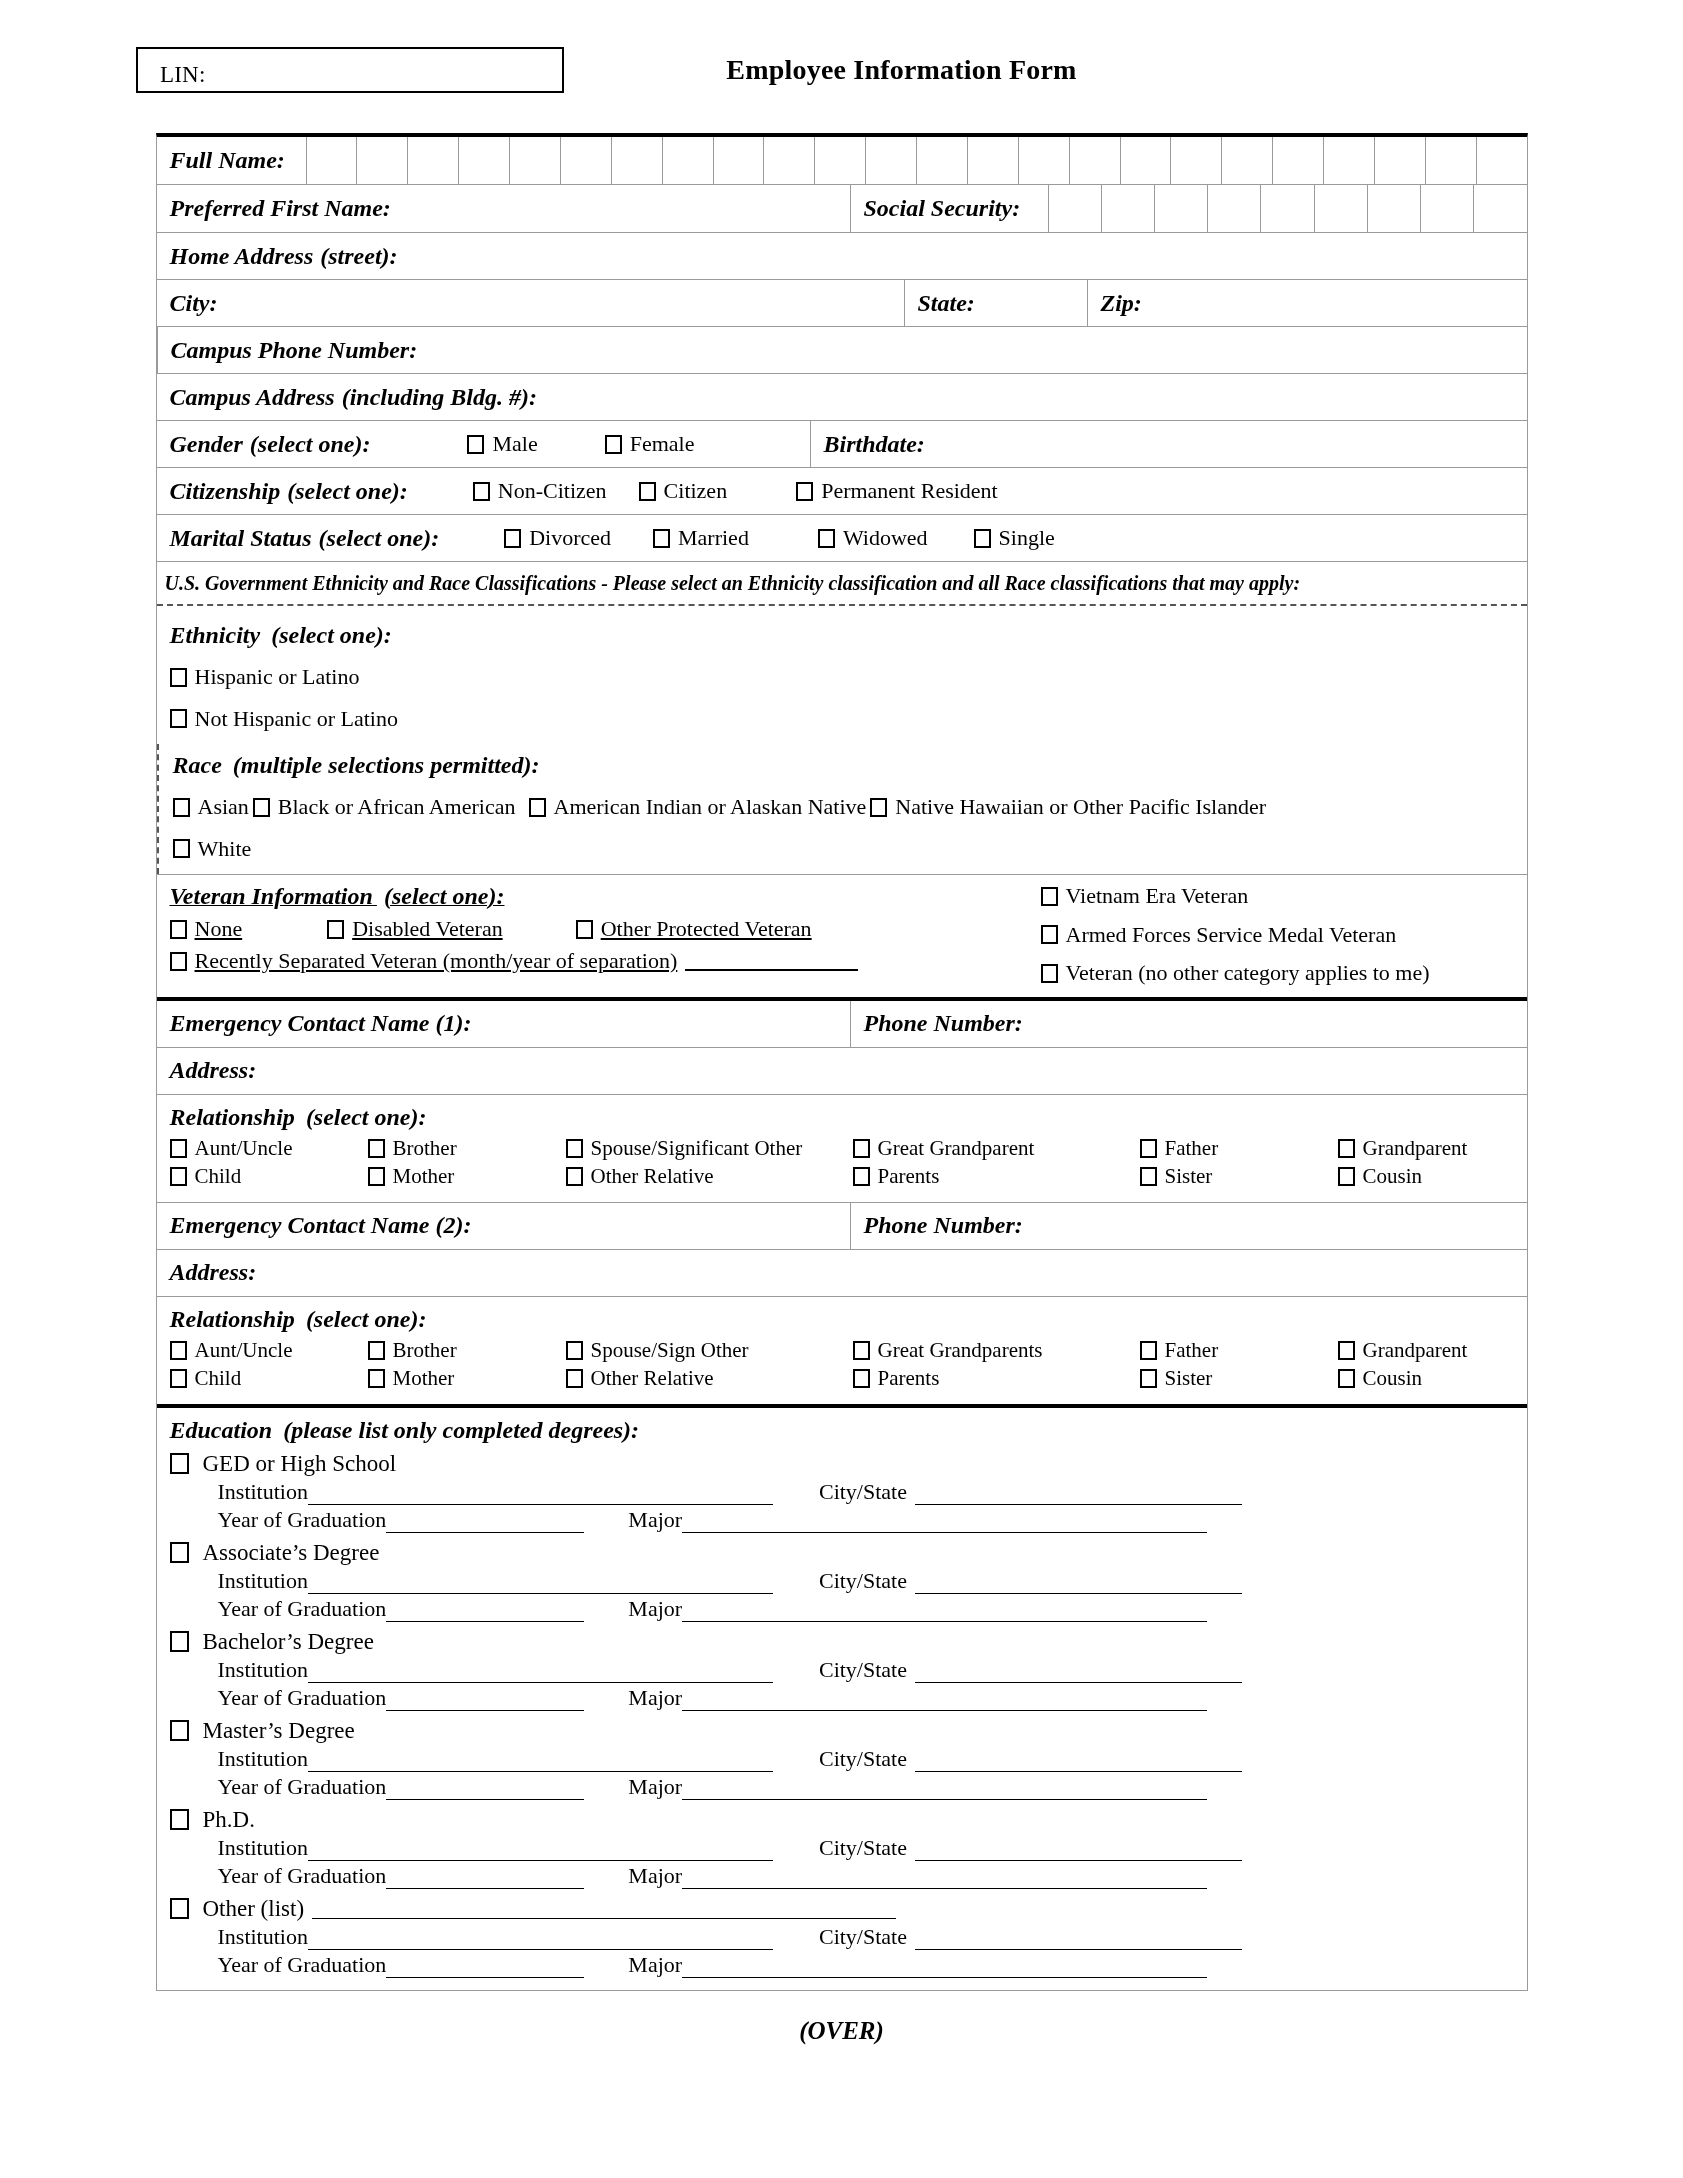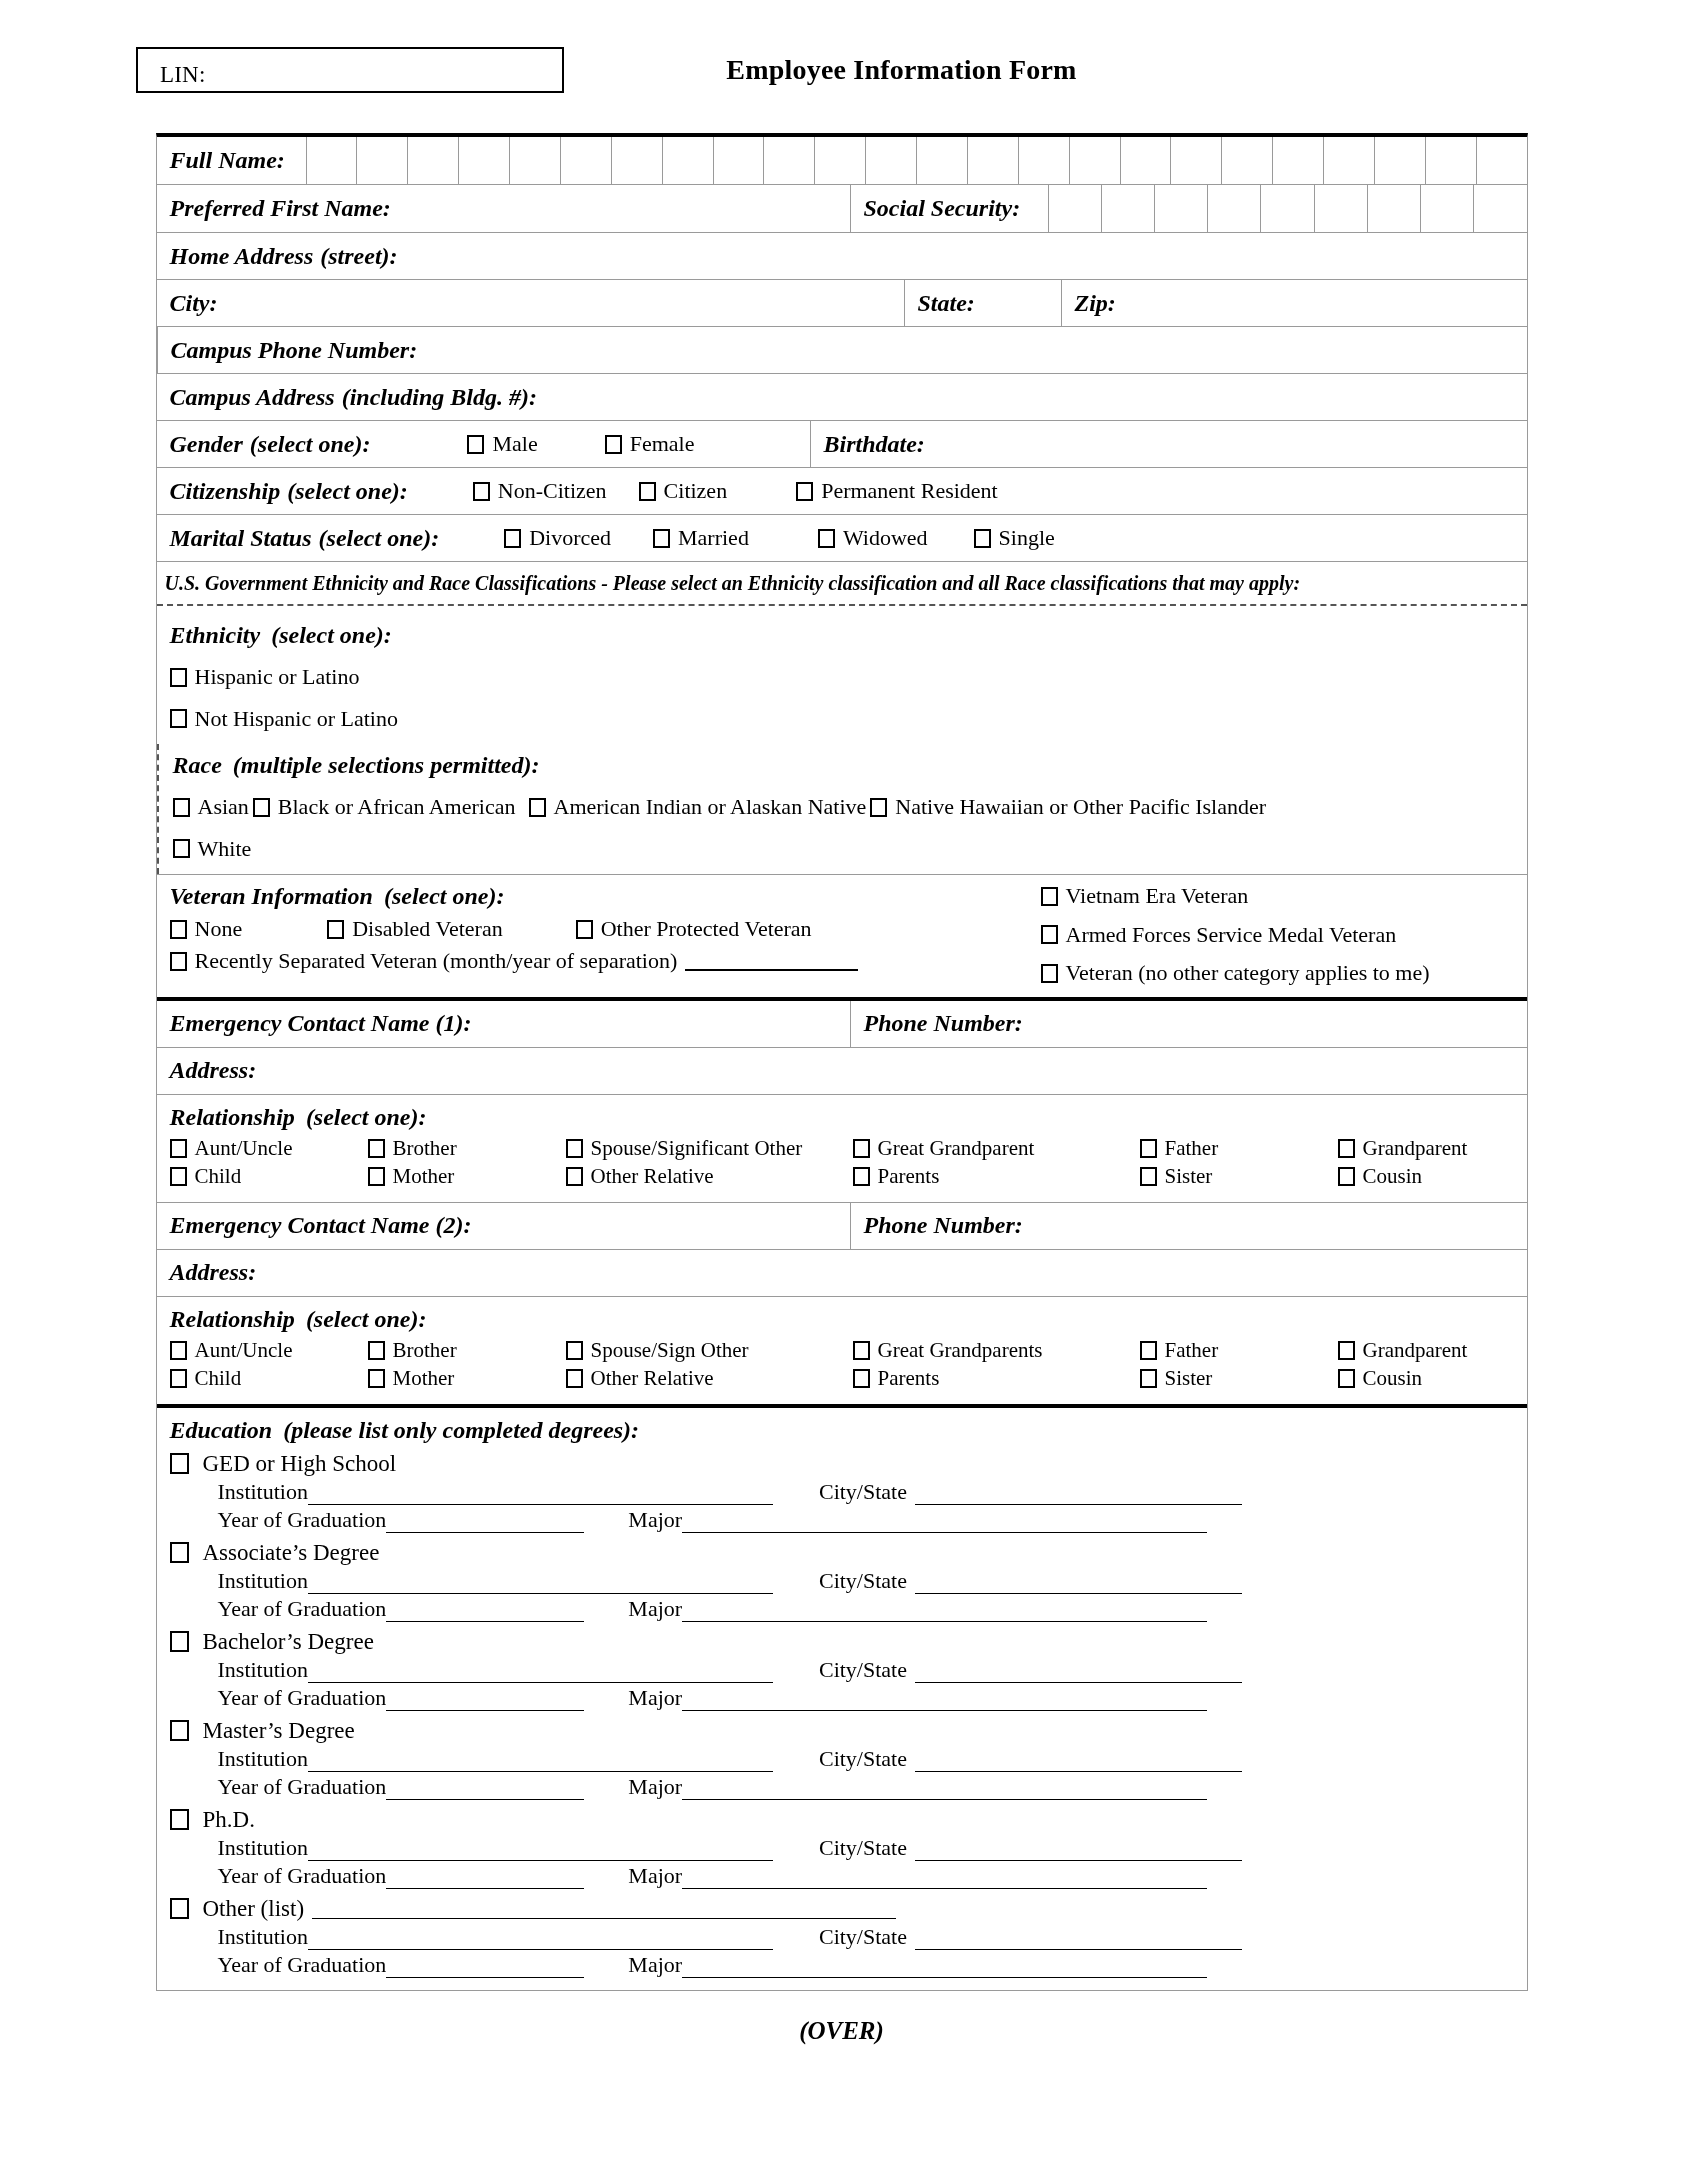--- a/index.html
+++ b/index.html
@@ -285,21 +285,21 @@
       <div class="cell w-half">
         <span class="lbl">Home Address</span>
         <span class="lbl sub" style="margin-left:7px">(street):</span>
       </div>
     </div>
 
     <div class="row">
       <div class="cell" style="width:747px">
         <span class="lbl">City:</span>
       </div>
-      <div class="cell divider" style="width:157px">
+      <div class="cell divider" style="width:183px">
         <span class="lbl">State:</span>
       </div>
       <div class="cell divider w-half">
         <span class="lbl">Zip:</span>
       </div>
     </div>
 
     <div class="row">
       <div class="cell divider w-half">
         <span class="lbl">Campus Phone Number:</span>
@@ -418,21 +418,21 @@
               <div class="opt">
                 <span class="cb"></span>
                 <span>Native Hawaiian or Other Pacific Islander</span>
               </div>
             </div>
           </div>
         </div>
       </div>
     </div>
 
-    <div class="row thick-bottom" style="display:block;">
+    <div class="row thick-bottom" style="display:block;text-decoration:underline;">
       <div class="vet">
         <div class="vet-left">
           <div>
             <span class="lbl">Veteran Information</span>
             <span class="lbl sub" style="margin-left:7px">(select one):</span>
           </div>
           <div class="vet-line">
             <span class="opt">
               <span class="cb"></span>
               <span>None</span>

